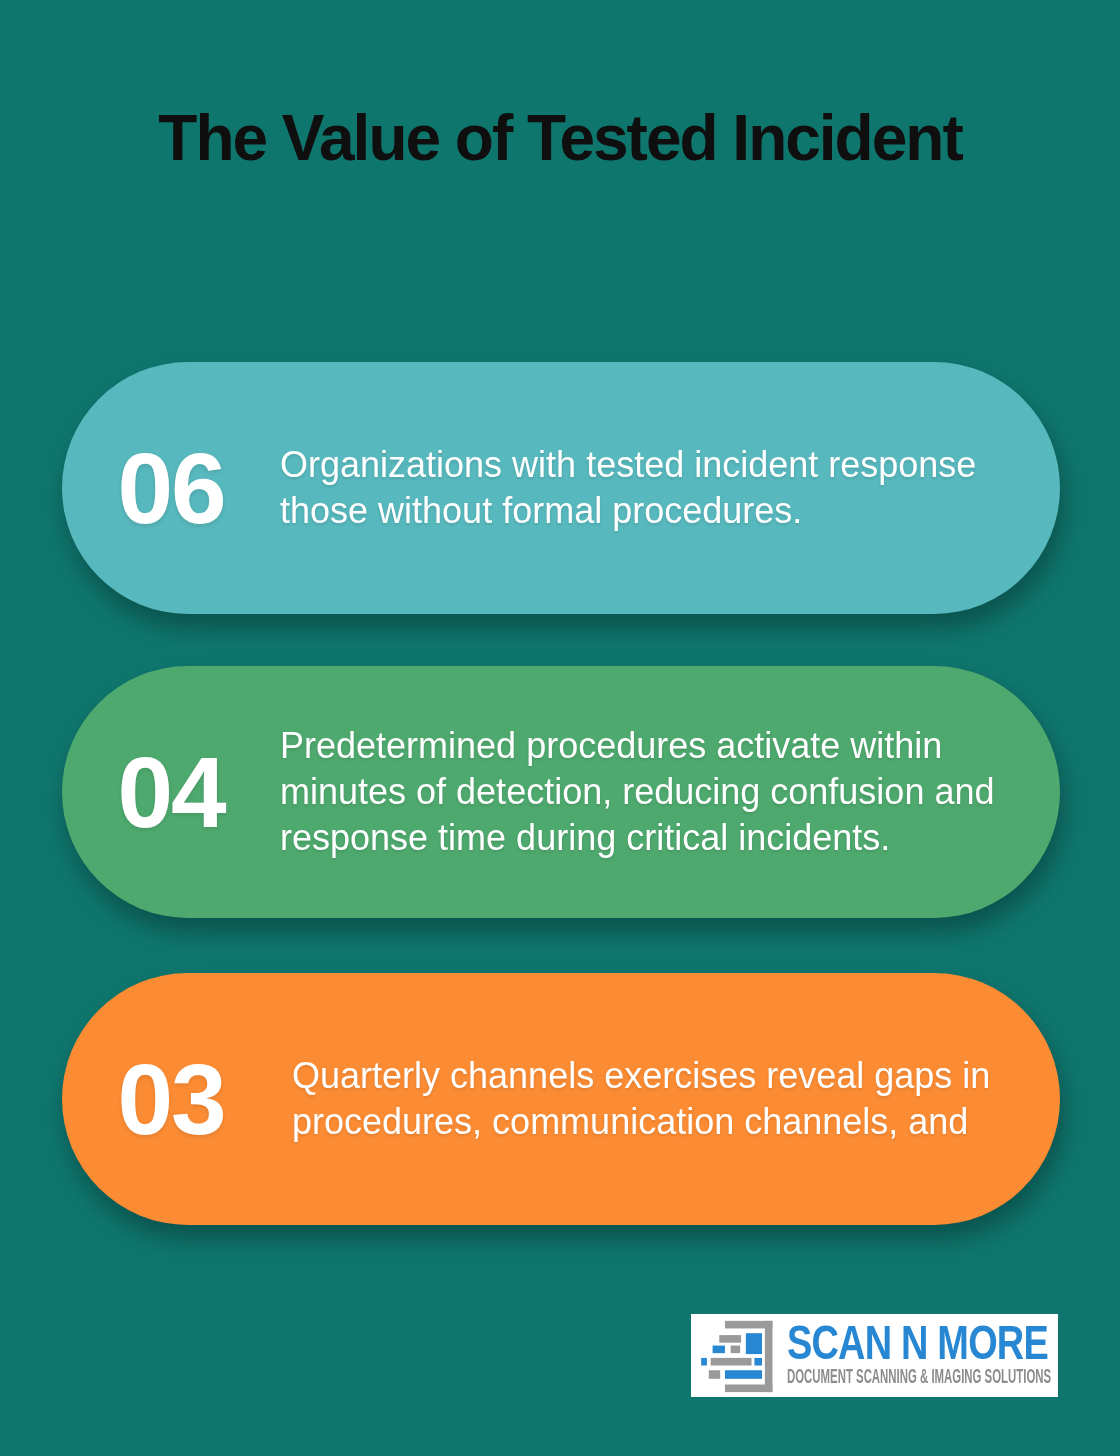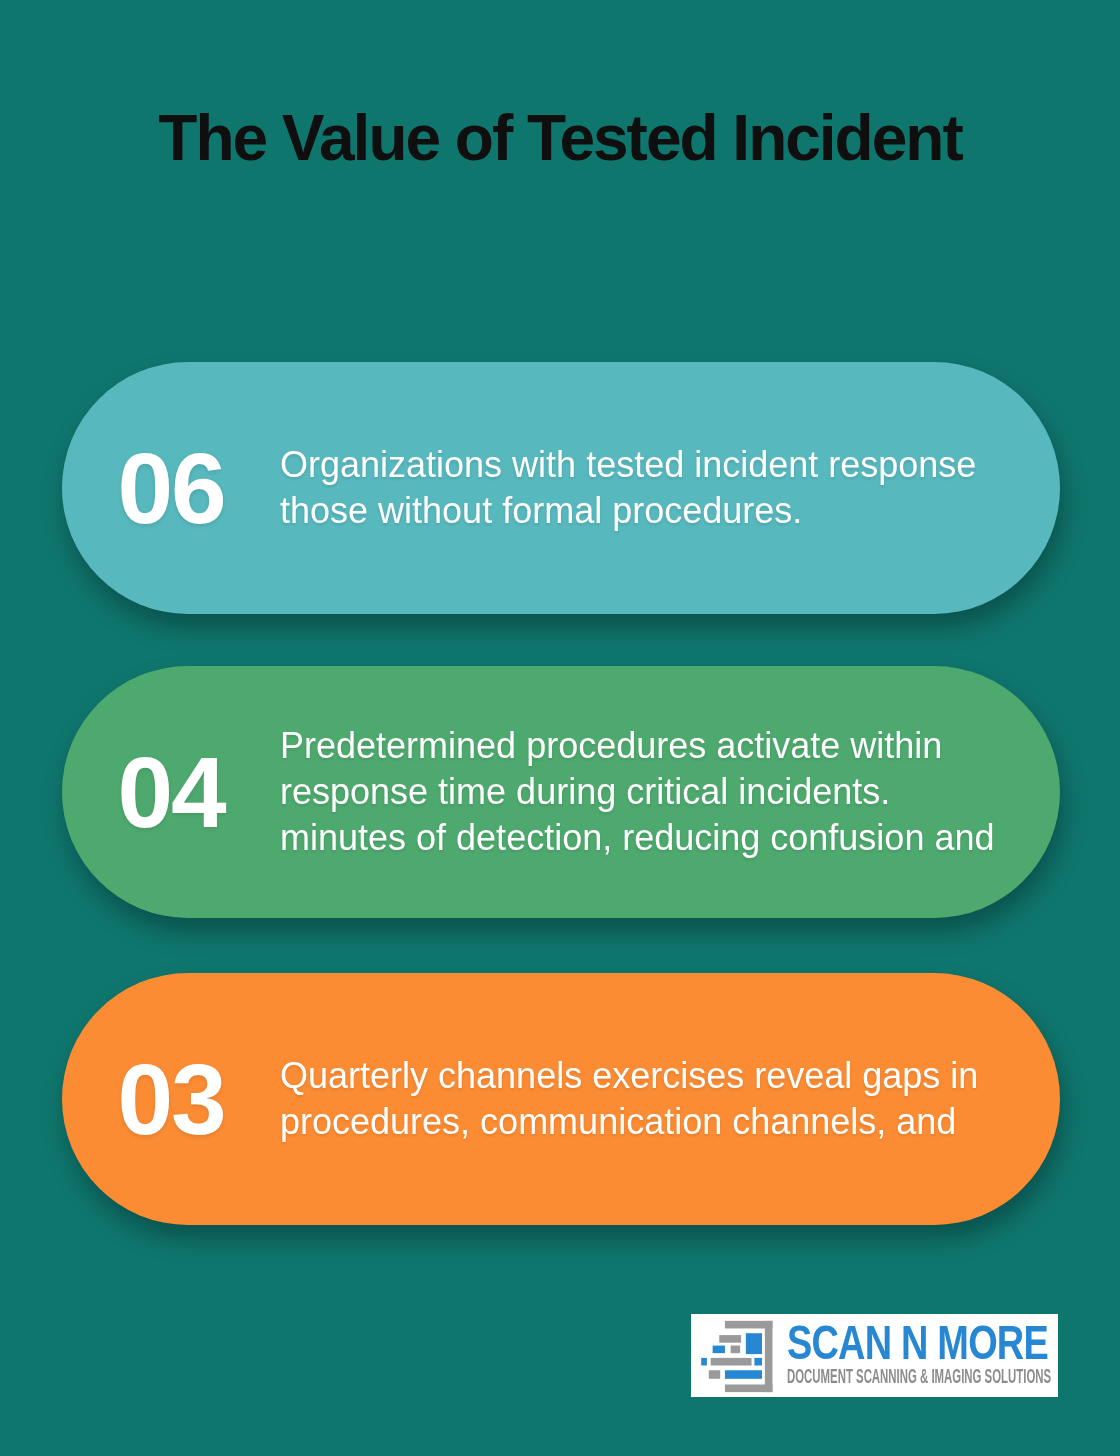--- a/index.html
+++ b/index.html
@@ -31,21 +31,21 @@
     width: 998px;
     height: 252px;
     border-radius: 126px;
     display: flex;
     align-items: center;
     color: #ffffff;
     box-shadow: 4px 14px 24px rgba(0,0,0,0.30);
   }
   .card-1 { top: 362px; }
   .card-2 { top: 666px; }
-  .card-3 { top: 973px; }
+  .card-3 { top: 973px; gap: 12px; }
   .card-number {
     width: 218px;
     flex: 0 0 218px;
     text-align: center;
     font-size: 100px;
     font-weight: 700;
     letter-spacing: -2px;
     text-shadow: 0 2px 4px rgba(0,0,0,0.10);
   }
   .card-text {
@@ -110,22 +110,22 @@
     <div class="card-text">
       <div class="line">Organizations with tested incident response</div>
       <div class="line">those without formal procedures.</div>
     </div>
   </div>
 
   <div class="card card-2" style="background-color: rgb(78, 169, 110);">
     <div class="card-number">04</div>
     <div class="card-text">
       <div class="line">Predetermined procedures activate within</div>
+      <div class="line">minutes of detection, reducing confusion and</div>
       <div class="line">response time during critical incidents.</div>
-      <div class="line">minutes of detection, reducing confusion and</div>
     </div>
   </div>
 
   <div class="card card-3" style="background-color: rgb(251, 140, 52);">
     <div class="card-number">03</div>
     <div class="card-text">
       <div class="line">Quarterly channels exercises reveal gaps in</div>
       <div class="line">procedures, communication channels, and</div>
     </div>
   </div>

